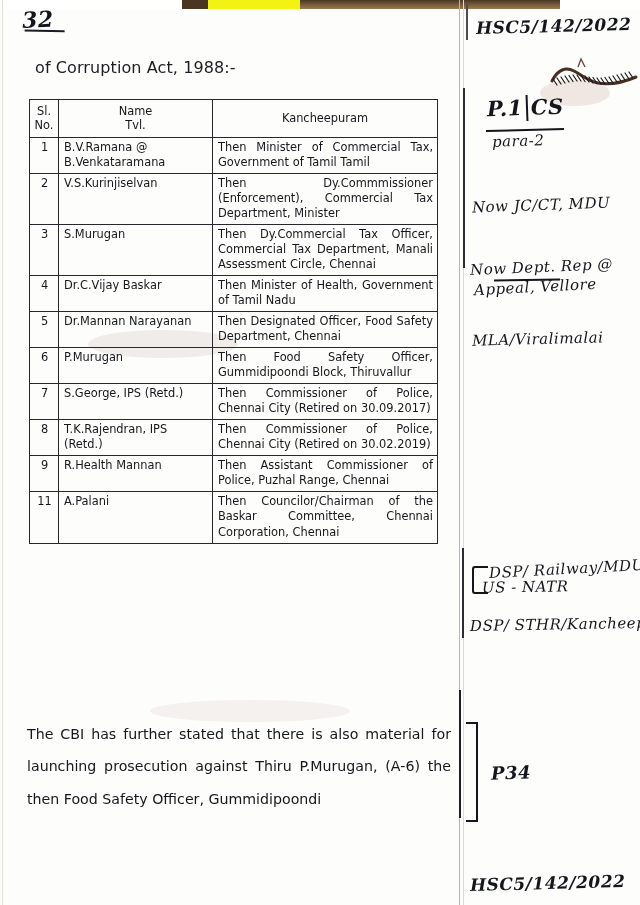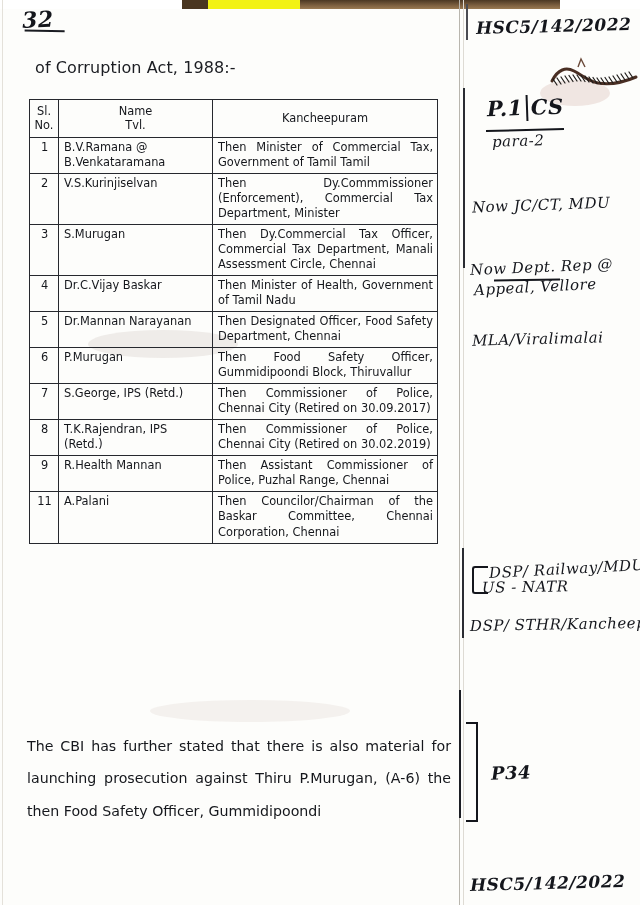--- a/index.html
+++ b/index.html
@@ -294,21 +294,20 @@
     position: absolute;
     left: 27px;
     top: 718px;
     width: 424px;
     font-family: "DejaVu Sans", sans-serif;
     font-size: 14.2px;
     line-height: 2.28;
     color: #15171c;
     text-align: justify;
     text-align-last: left;
-    margin-top: 12px;
   }
 
   
   .smudge {
     position: absolute;
     border-radius: 50%;
     background: rgba(170,150,140,0.16);
     pointer-events: none;
   }
   .s1 { left: 88px; top: 330px; width: 150px; height: 28px; }

